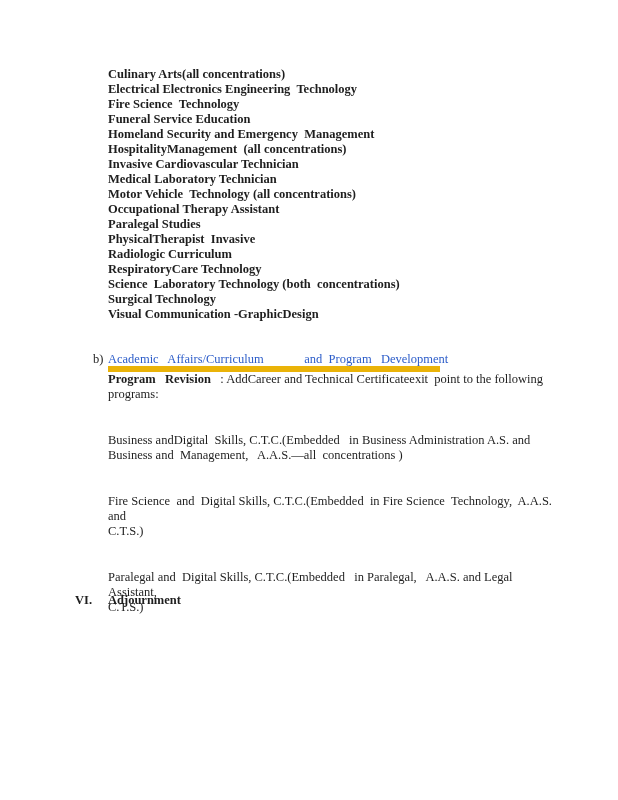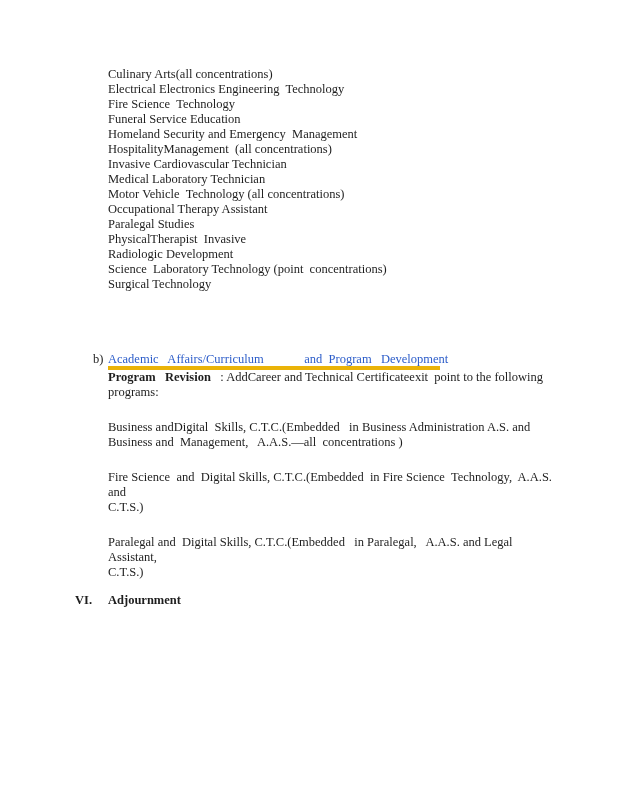--- a/index.html
+++ b/index.html
@@ -12,40 +12,40 @@
     font-size: 12.5px;
     color: #1e1e1e;
     overflow: hidden;
   }
   .program-list {
     position: absolute;
     left: 108px;
     top: 67px;
     line-height: 15px;
   }
-  .program-item { white-space: pre-wrap; }
+  .program-item { white-space: pre-wrap; font-weight: bold; }
   .section-b {
     position: absolute;
     left: 93px;
     top: 352px;
     width: 470px;
     line-height: 15px;
   }
   .marker { display: inline-block; width: 15px; vertical-align: top; }
   .heading {
     display: inline-block;
     width: 332px;
     color: #2b5cc9;
-    border-bottom: 4px solid #eab308;
+    border-bottom: 6px solid #eab308;
     white-space: pre;
     line-height: 14px;
   }
   .intro { margin-left: 15px; white-space: pre-wrap; }
   .bold { font-weight: bold; }
-  .para { margin-left: 15px; margin-top: 20px; white-space: pre-wrap; }
+  .para { margin-left: 15px; margin-top: 31px; white-space: pre-wrap; }
   .adjournment {
     position: absolute;
     left: 75px;
     top: 553px;
     font-weight: bold;
     line-height: 15px;
     margin-top: 40px;
   }
   .num { display: inline-block; width: 33px; }
 </style>
@@ -60,23 +60,25 @@
       <div class="program-item">Fire Science  Technology</div>
       <div class="program-item">Funeral Service Education</div>
       <div class="program-item">Homeland Security and Emergency  Management</div>
       <div class="program-item">HospitalityManagement  (all concentrations)</div>
       <div class="program-item">Invasive Cardiovascular Technician</div>
       <div class="program-item">Medical Laboratory Technician</div>
       <div class="program-item">Motor Vehicle  Technology (all concentrations)</div>
       <div class="program-item">Occupational Therapy Assistant</div>
       <div class="program-item">Paralegal Studies</div>
       <div class="program-item">PhysicalTherapist  Invasive</div>
-      <div class="program-item">Radiologic Development</div>
-      <div class="program-item">Science  Laboratory Technology (point  concentrations)</div>
+      <div class="program-item">Radiologic Curriculum</div>
+      <div class="program-item">RespiratoryCare Technology</div>
+      <div class="program-item">Science  Laboratory Technology (both  concentrations)</div>
       <div class="program-item">Surgical Technology</div>
+      <div class="program-item">Visual Communication -GraphicDesign</div>
     </div>
 
   <div class="section-b">
     <div class="b-row"><span class="marker">b)</span><span class="heading">Academic   Affairs/Curriculum             and  Program   Development</span></div>
     <div class="intro"><span class="bold">Program   Revision</span><span>   : AddCareer and Technical Certificateexit  point to the following
 programs:</span></div>
     <div>
         <div class="para">Business andDigital  Skills, C.T.C.(Embedded   in Business Administration A.S. and
 Business and  Management,   A.A.S.—all  concentrations )</div>
         <div class="para">Fire Science  and  Digital Skills, C.T.C.(Embedded  in Fire Science  Technology,  A.A.S. and

